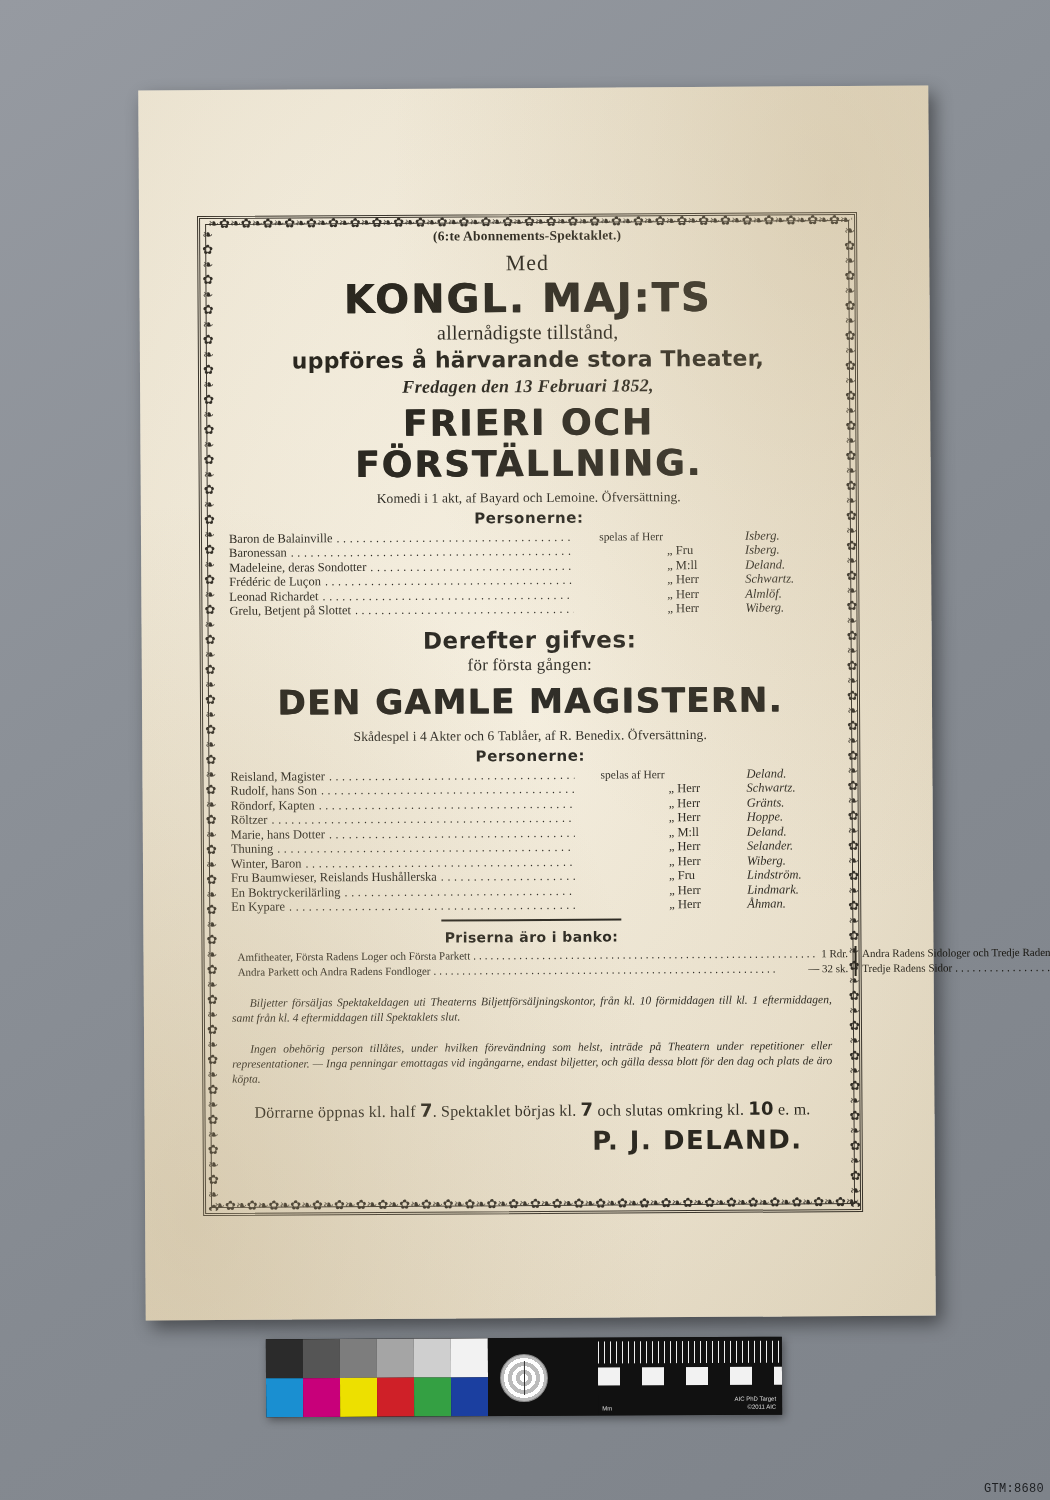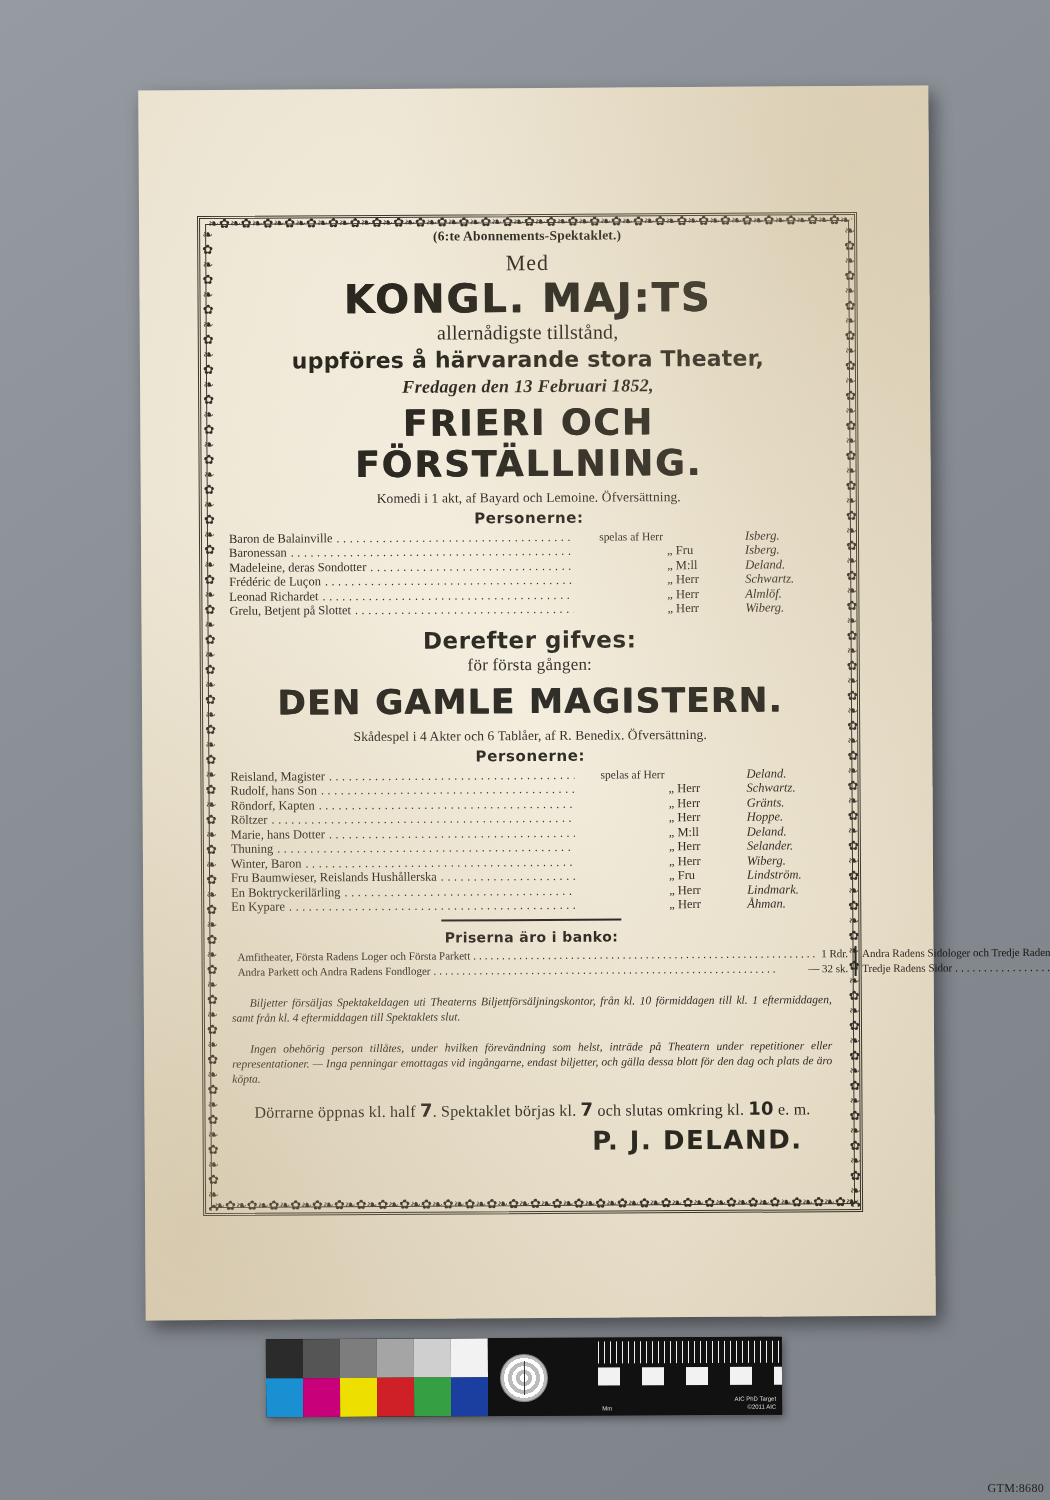--- a/index.html
+++ b/index.html
@@ -355,21 +355,21 @@
     font-size:6px;
     font-family:"Liberation Sans", sans-serif;
   }
 
   
   #asset-id{
     position:absolute;
     right:6px;
     bottom:4px;
     color:#1d1f22;
-    font-family:Liberation Serif, serif;
+    font-family:Liberation Mono, monospace;
     font-size:12px;
     letter-spacing:0.3px;
   }
 </style>
 </head>
 <body>
 
 <div id="board">
 
   <div id="sheet">

